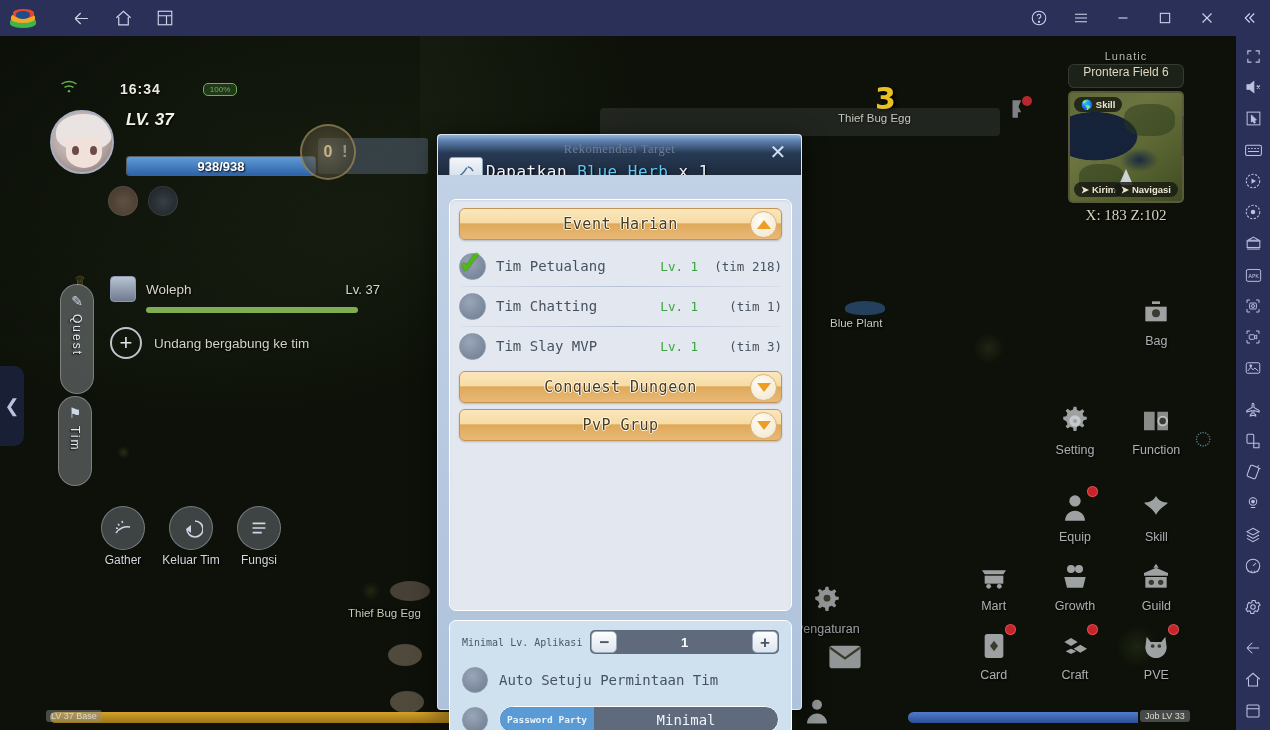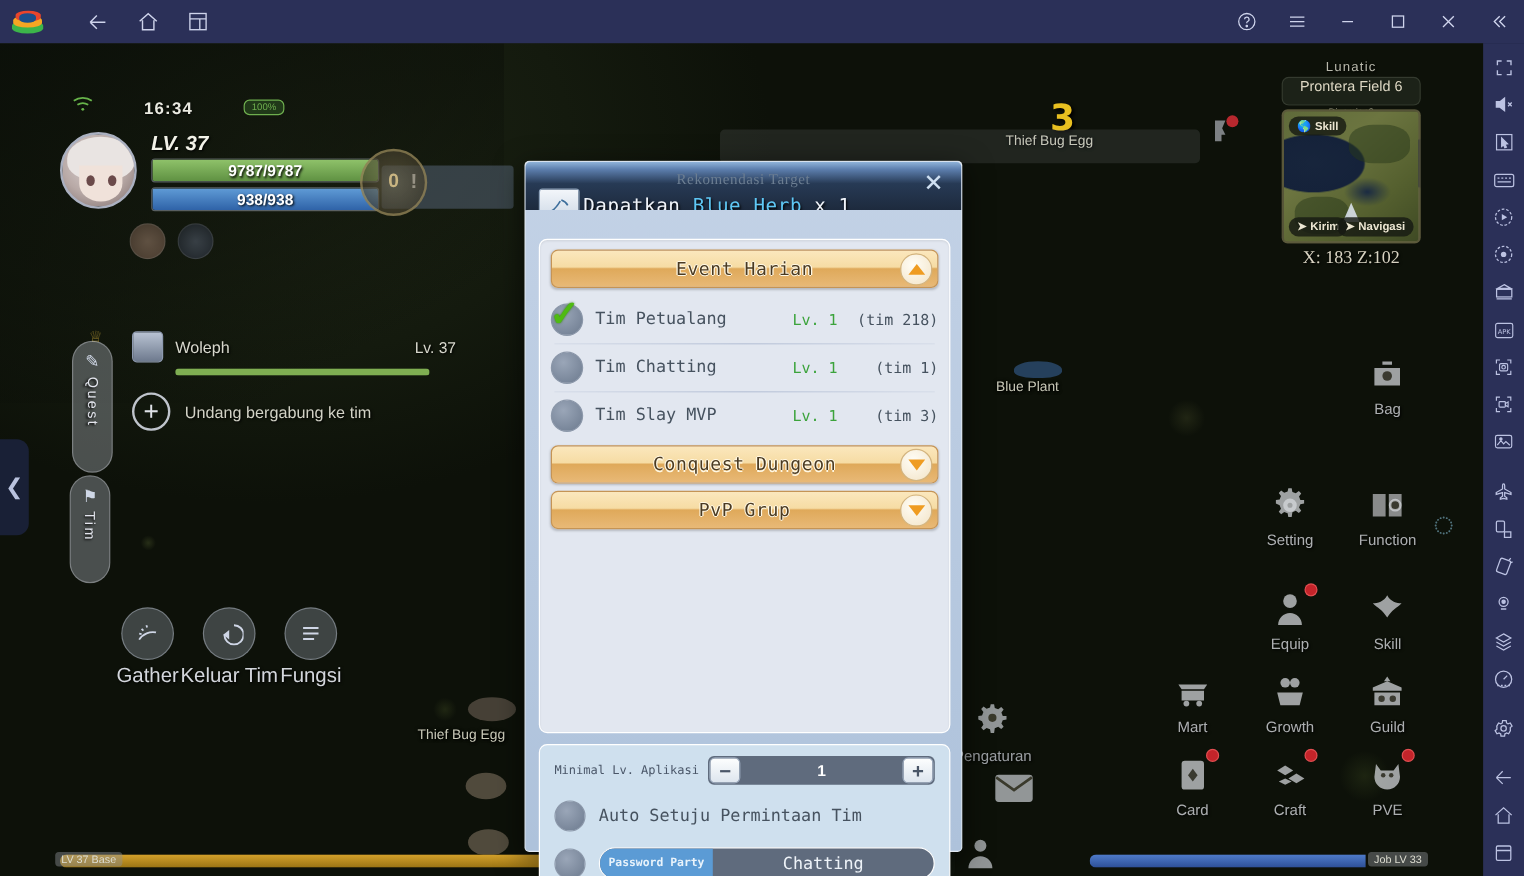--- a/index.html
+++ b/index.html
@@ -131,21 +131,21 @@
   }
 
   
   #actions { position: absolute; left: 100px; top: 470px; display: flex; gap: 22px; z-index: 5; }
   .act { width: 46px; display: flex; flex-direction: column; align-items: center; }
   .act .circ {
     width: 44px; height: 44px; border-radius: 50%; background: rgba(190,200,220,.28);
     border: 1px solid rgba(220,228,245,.35); display: flex; align-items: center; justify-content: center;
     color: #cfd6e6;
   }
-  .act .lbl { color: #d3d6dc; font-size: 17px; margin-top: 3px; text-shadow: 1px 1px 2px #000; white-space: nowrap; }
+  .act .lbl { color: #d3d6dc; font-size: 12px; margin-top: 3px; text-shadow: 1px 1px 2px #000; white-space: nowrap; }
 
   
   #minimap { position: absolute; right: 52px; top: 14px; width: 164px; z-index: 6; padding-left: 48px; }
   .mm-world { text-align: center; color: #b9b9ac; font-size: 11px; letter-spacing: 1px; text-shadow: 1px 1px 2px #000; }
   .mm-head {
     margin-top: 2px; height: 24px; border-radius: 6px; background: rgba(35,42,30,.72);
     display: flex; align-items: center; padding: 0 6px; gap: 5px; border: 1px solid rgba(160,170,150,.18); flex-direction: column;
   }
   .mm-place { color: #ded8c4; font-size: 12px; white-space: nowrap; }
   .mm-div { width: 1px; height: 13px; background: rgba(220,220,200,.35); }
@@ -411,24 +411,20 @@
   </div>
 
   <div id="hud">
     <div class="avatar">
       <div class="hair"></div>
         <div class="face"></div>
         <div class="eye l"></div>
         <div class="eye r"></div>
     </div>
     <div class="lvtxt">LV. 37</div>
-    <div class="bar hp">
-      <span class="fill"></span>
-        <span class="txt">9787/9787</span>
-    </div>
     <div class="bar sp">
       <span class="fill"></span>
         <span class="txt">938/938</span>
     </div>
     <div class="alertbox">
         <span class="excl">!</span>
       </div>
     <div class="emblem">
       <span class="z">0</span>
     </div>
@@ -770,21 +766,21 @@
 
       <div class="ck-row">
         <div class="ck"></div>
         <div class="ck-lbl">Auto Setuju Permintaan Tim</div>
       </div>
 
       <div class="ck-row">
         <div class="ck"></div>
         <div class="pw-field">
           <span class="pw-tag">Password Party</span>
-          <span class="pw-ph">Chatting</span>
+          <span class="pw-ph">Minimal</span>
         </div>
       </div>
 
     </div>
   </div>
 </div>
 
 <div id="sidebar">
   <div class="sb-ic">
       <svg width="17" height="17" viewBox="0 0 24 24" fill="none" stroke="currentColor" stroke-width="1.6">

